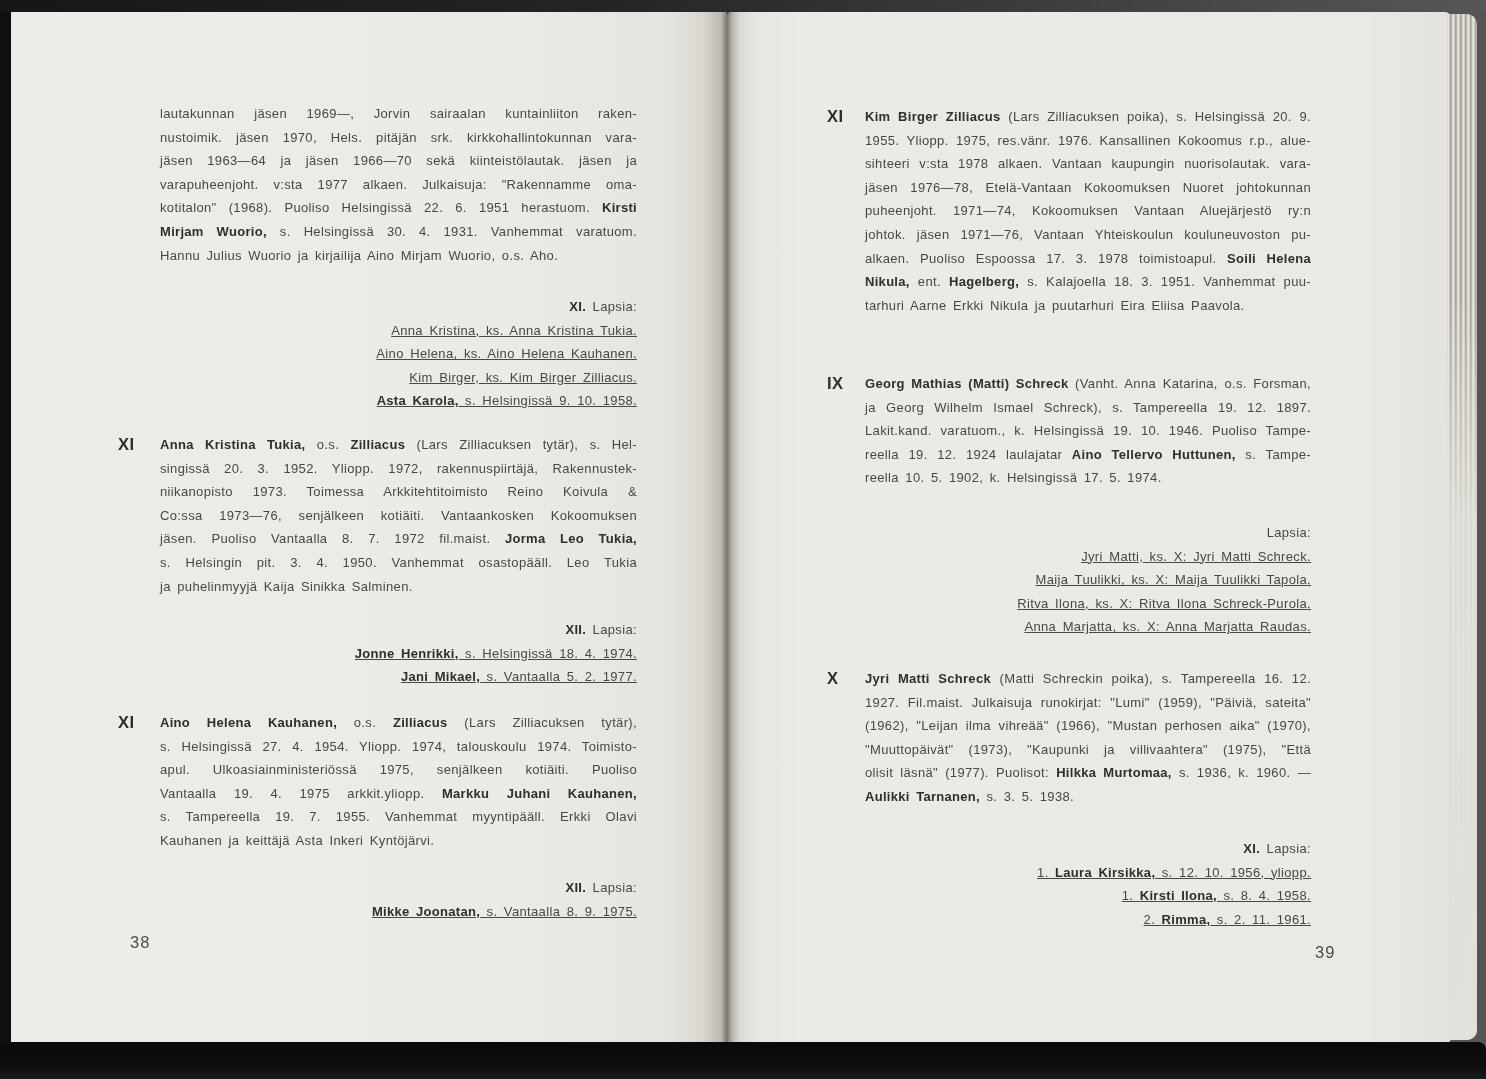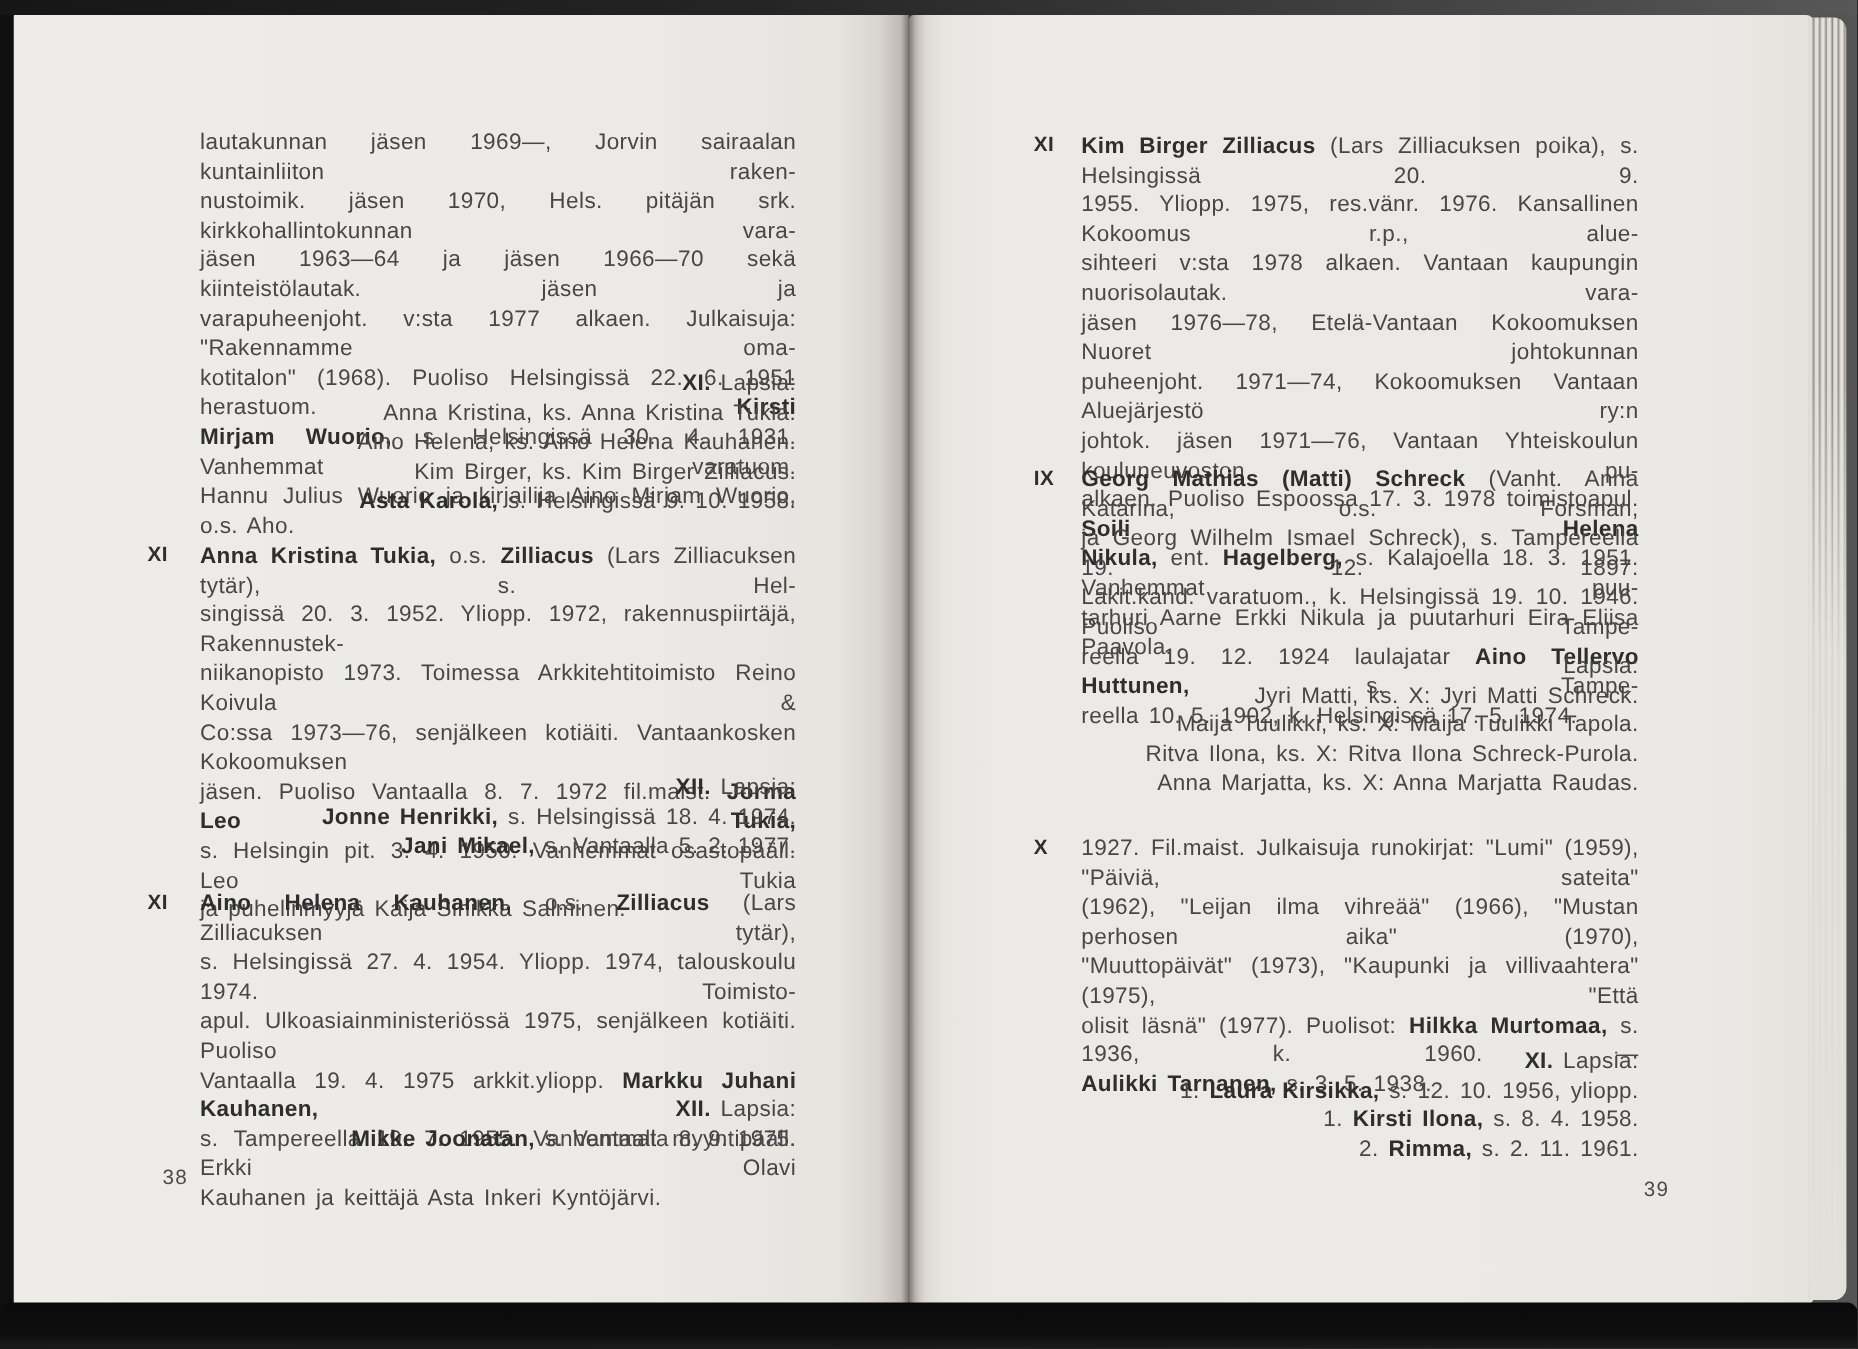--- a/index.html
+++ b/index.html
@@ -58,28 +58,28 @@
     border-radius:0 0 10px 0;
   }
   .section{position:absolute;left:0;width:100%;}
   .numeral{
     position:absolute;left:var(--num-x);top:0;
     font-weight:bold;color:#2e2e2e;
     font-size:16.5px;line-height:23.6px;letter-spacing:.4px;
   }
   .body{position:absolute;left:var(--body-x);width:var(--body-w);}
   .tline{
-    font-size:18px;line-height:23.6px;
+    font-size:13px;line-height:23.6px;
     letter-spacing:.35px;word-spacing:2.5px;
     white-space:normal;
   }
   .just{text-align:justify;text-align-last:justify;}
   .lastline{text-align:justify;text-align-last:left;}
   .plainline{text-align:right;}
-  .children{padding-left:28px;}
+  .children{padding-left:28px;text-decoration:underline;}
   b,.bseg{font-weight:bold;color:#2e2e2e;letter-spacing:.3px;}
   .pageno{
     position:absolute;font-size:16.5px;line-height:23.6px;
     color:#4b4b4b;letter-spacing:1px;
   }
   .pageno-left{left:120px;top:919px;}
   .pageno-right{left:588px;top:929px;}
 </style>
 </head>
 <body>
@@ -187,20 +187,21 @@
             <div class="tline plainline"><span>Jyri Matti, ks. X: Jyri Matti Schreck.</span></div>
             <div class="tline plainline"><span>Maija Tuulikki, ks. X: Maija Tuulikki Tapola.</span></div>
             <div class="tline plainline"><span>Ritva Ilona, ks. X: Ritva Ilona Schreck-Purola.</span></div>
             <div class="tline plainline"><span>Anna Marjatta, ks. X: Anna Marjatta Raudas.</span></div>
           </div>
         </div>
       </div>
       <div class="section entry" style="top: 655px;">
         <div class="numeral">X</div>
         <div class="body">
+          <div class="tline just"><span class="bseg">Jyri Matti Schreck</span><span> (Matti Schreckin poika), s. Tampereella 16. 12.</span></div>
           <div class="tline just"><span>1927. Fil.maist. Julkaisuja runokirjat: "Lumi" (1959), "Päiviä, sateita"</span></div>
           <div class="tline just"><span>(1962), "Leijan ilma vihreää" (1966), "Mustan perhosen aika" (1970),</span></div>
           <div class="tline just"><span>"Muuttopäivät" (1973), "Kaupunki ja villivaahtera" (1975), "Että</span></div>
           <div class="tline just"><span>olisit läsnä" (1977). Puolisot: </span><span class="bseg">Hilkka Murtomaa,</span><span> s. 1936, k. 1960. —</span></div>
           <div class="tline lastline"><span class="bseg">Aulikki Tarnanen,</span><span> s. 3. 5. 1938.</span></div>
         </div>
       </div>
       <div class="section list" style="top: 825px;">
         <div class="body">
           <div class="tline plainline"><span class="bseg">XI.</span><span> Lapsia:</span></div>

